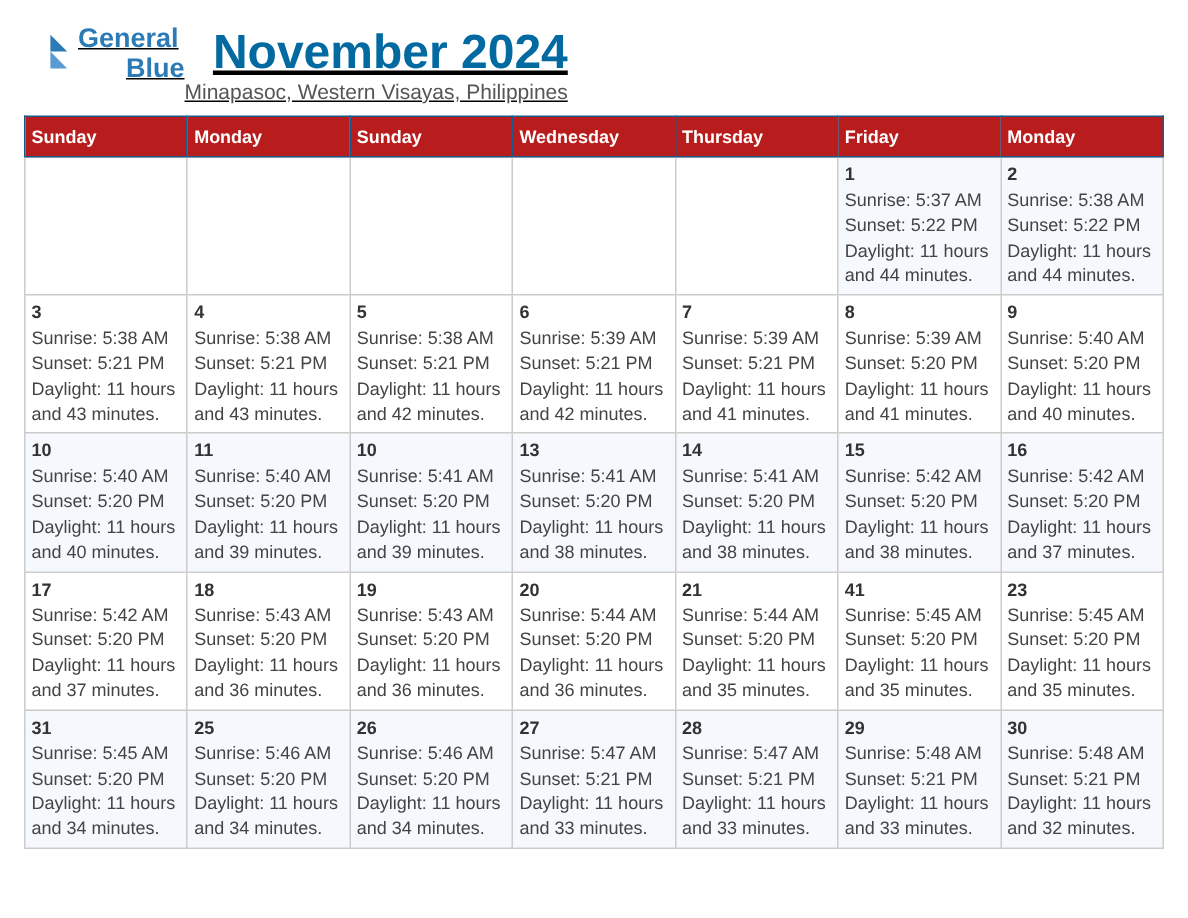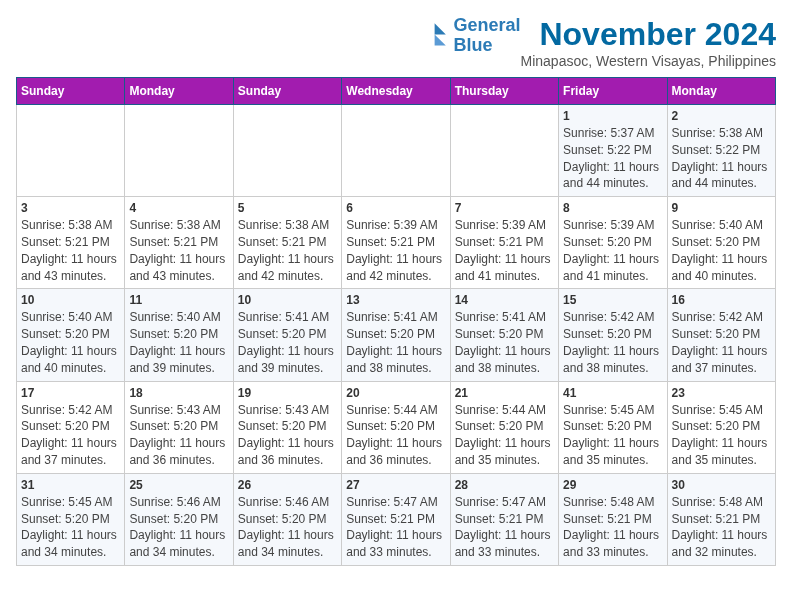--- a/index.html
+++ b/index.html
@@ -5,23 +5,24 @@
     * { margin: 0; padding: 0; box-sizing: border-box; }
     body {
       font-family: Arial, sans-serif;
       background: #fff;
       width: 792px;
       min-height: 612px;
       padding: 16px;
     }
     .header {
       display: flex;
-      justify-content: flex-end;
+      justify-content: flex-start;
       align-items: flex-start;
       margin-bottom: 8px;
+      text-decoration: underline;
     }
     .logo {
       display: flex;
       align-items: center;
       gap: 4px;
     }
     .logo-text {
       font-size: 18px;
       font-weight: bold;
       color: #333;
@@ -45,21 +46,21 @@
     .location {
       font-size: 14px;
       color: #555;
     }
     table {
       width: 100%;
       border-collapse: collapse;
       table-layout: fixed;
     }
     thead th {
-      background-color: #a21caf;
+      background-color: #b91c1c;
       color: #fff;
       font-size: 12px;
       font-weight: bold;
       padding: 6px 4px;
       text-align: left;
       border: 1px solid #1a5a8a;
     }
     tbody td {
       border: 1px solid #ccc;
       vertical-align: top;
@@ -94,21 +95,21 @@
 <body>
 
 <div class="header">
   <div class="logo">
     <svg class="logo-icon" viewBox="0 0 40 40">
       <polygon points="22,4 36,18 22,18" fill="#2c7bb6"></polygon>
       <polygon points="22,18 36,32 22,32" fill="#5b9bd5"></polygon>
     </svg>
     <div class="logo-text">
       <div><span>General</span></div>
-      <div style="color:#2c7bb6;">Blue</div>
+      <div style="color:#2c7bb6;margin-left:32px;">Blue</div>
     </div>
   </div>
   <div class="title-block">
     <div class="month-title">November 2024</div>
     <div class="location">Minapasoc, Western Visayas, Philippines</div>
   </div>
 </div>
 
 <table>
   <thead>

